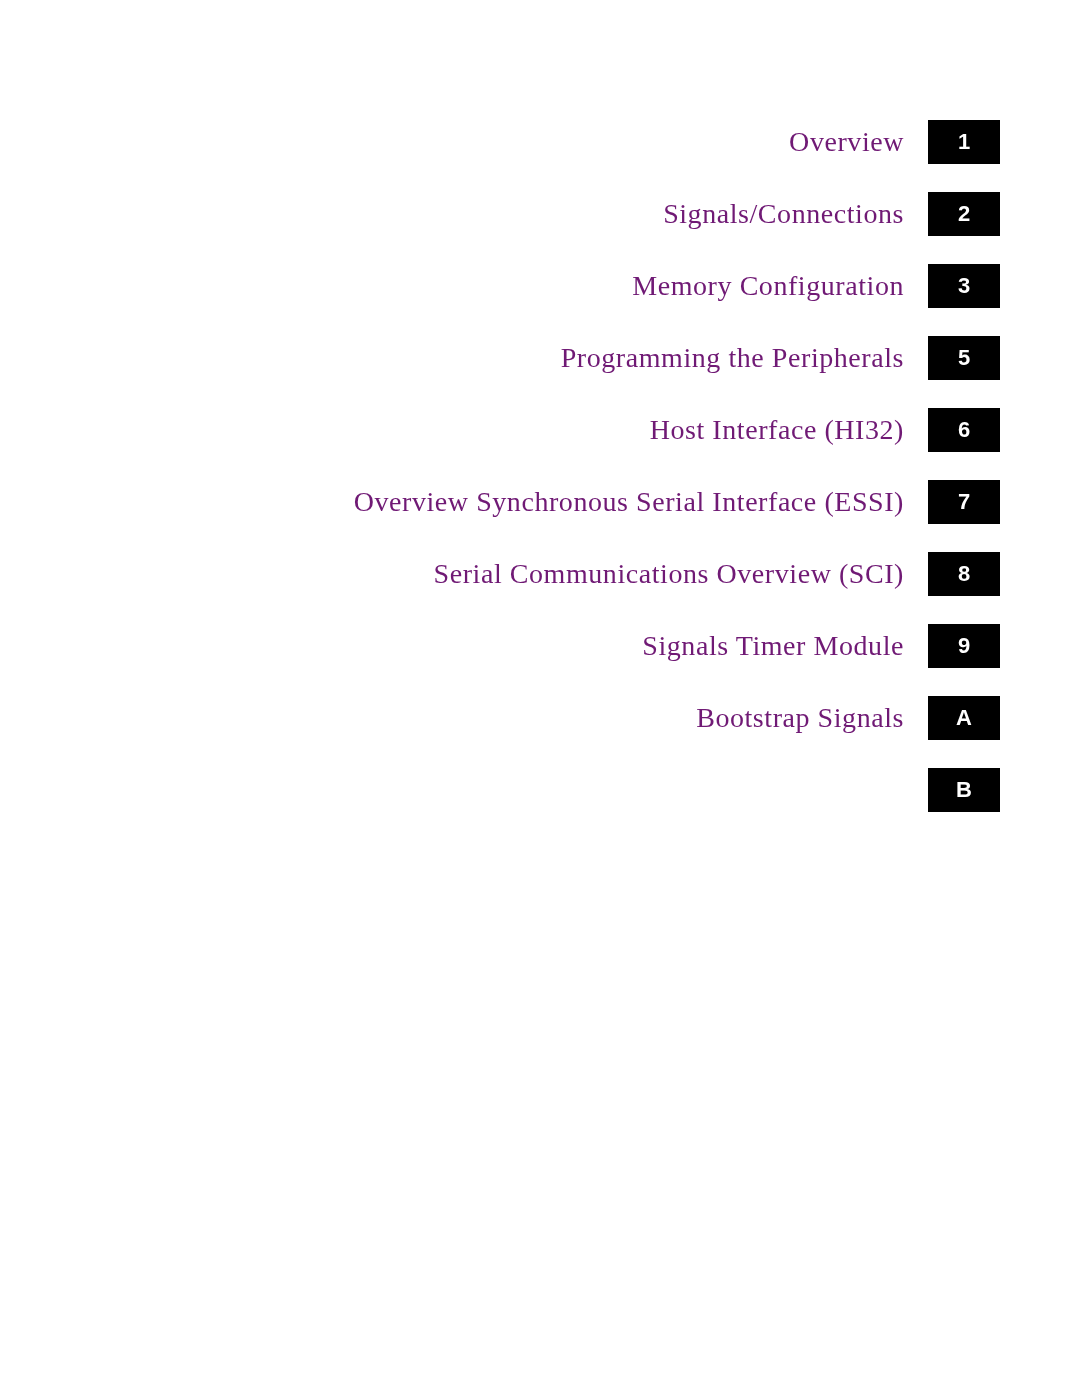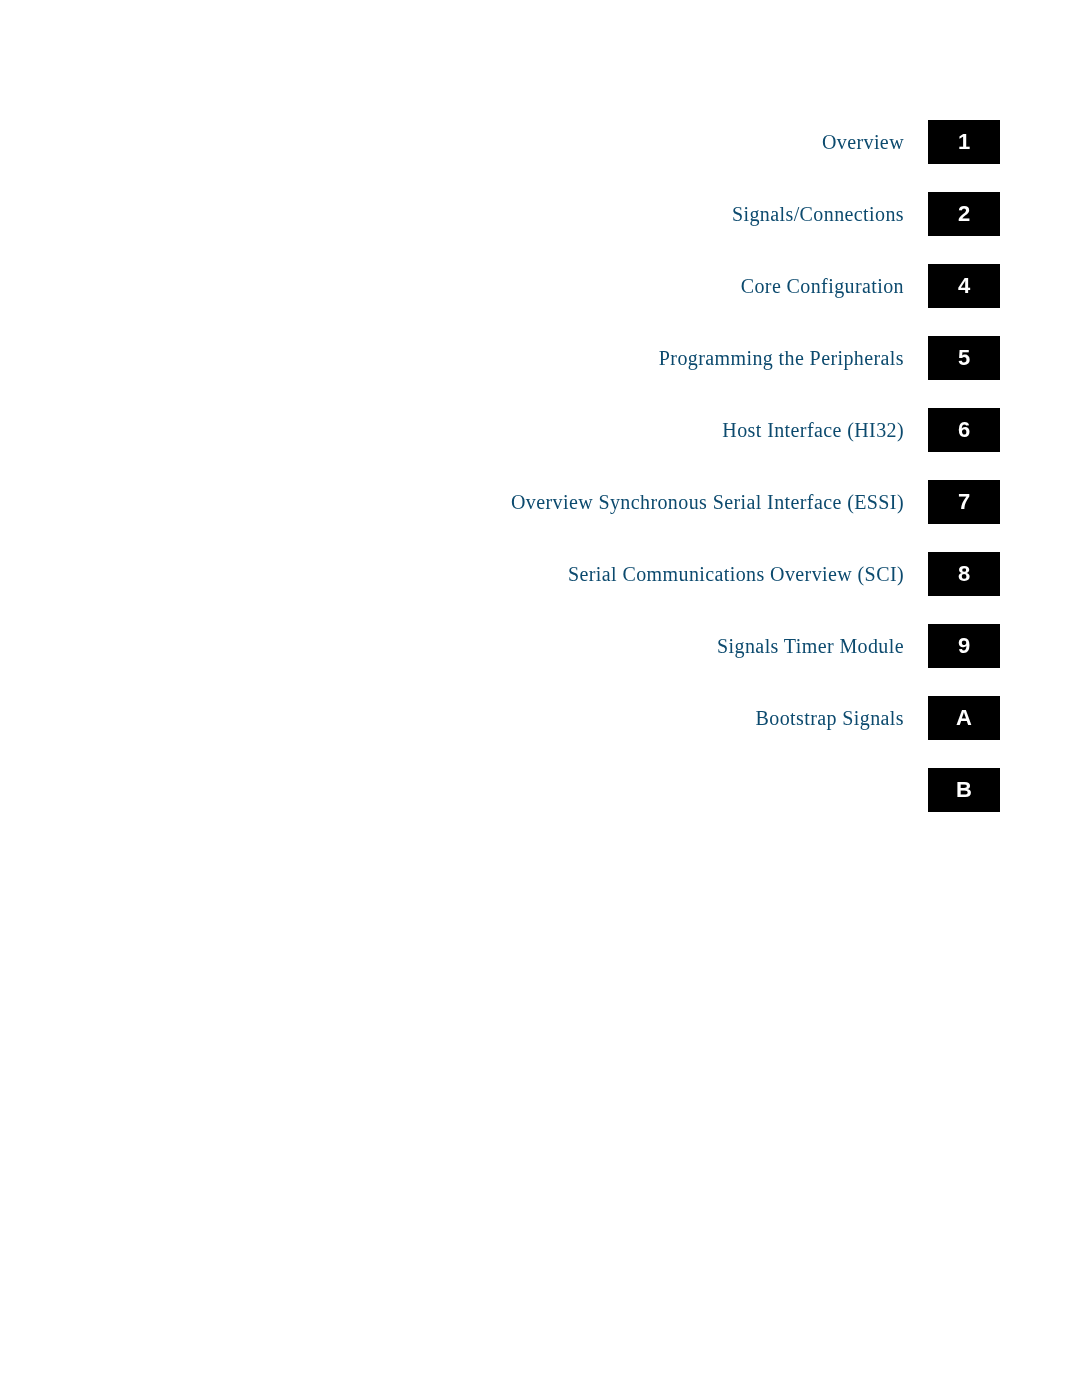--- a/index.html
+++ b/index.html
@@ -28,23 +28,23 @@
 
     .toc-item {
       display: flex;
       align-items: center;
       justify-content: flex-end;
       margin-bottom: 28px;
       width: 100%;
     }
 
     .toc-label {
-      font-size: 20px;
+      font-size: 28px;
       font-weight: 400;
-      color: #0c4a6e;
+      color: #701a75;
       margin-right: 24px;
       letter-spacing: 0.02em;
     }
 
     .toc-badge {
       background-color: #000000;
       color: #ffffff;
       font-size: 22px;
       font-weight: 700;
       min-width: 72px;
@@ -63,22 +63,22 @@
 <div class="toc-container">
 <div class="toc-item">
       <span class="toc-label">Overview</span>
       <div class="toc-badge">1</div>
     </div>
     <div class="toc-item">
       <span class="toc-label">Signals/Connections</span>
       <div class="toc-badge">2</div>
     </div>
     <div class="toc-item">
-      <span class="toc-label">Core Configuration</span>
-      <div class="toc-badge">4</div>
+      <span class="toc-label">Memory Configuration</span>
+      <div class="toc-badge">3</div>
     </div>
     <div class="toc-item">
       <span class="toc-label">Programming the Peripherals</span>
       <div class="toc-badge">5</div>
     </div>
     <div class="toc-item">
       <span class="toc-label">Host Interface (HI32)</span>
       <div class="toc-badge">6</div>
     </div>
     <div class="toc-item">

